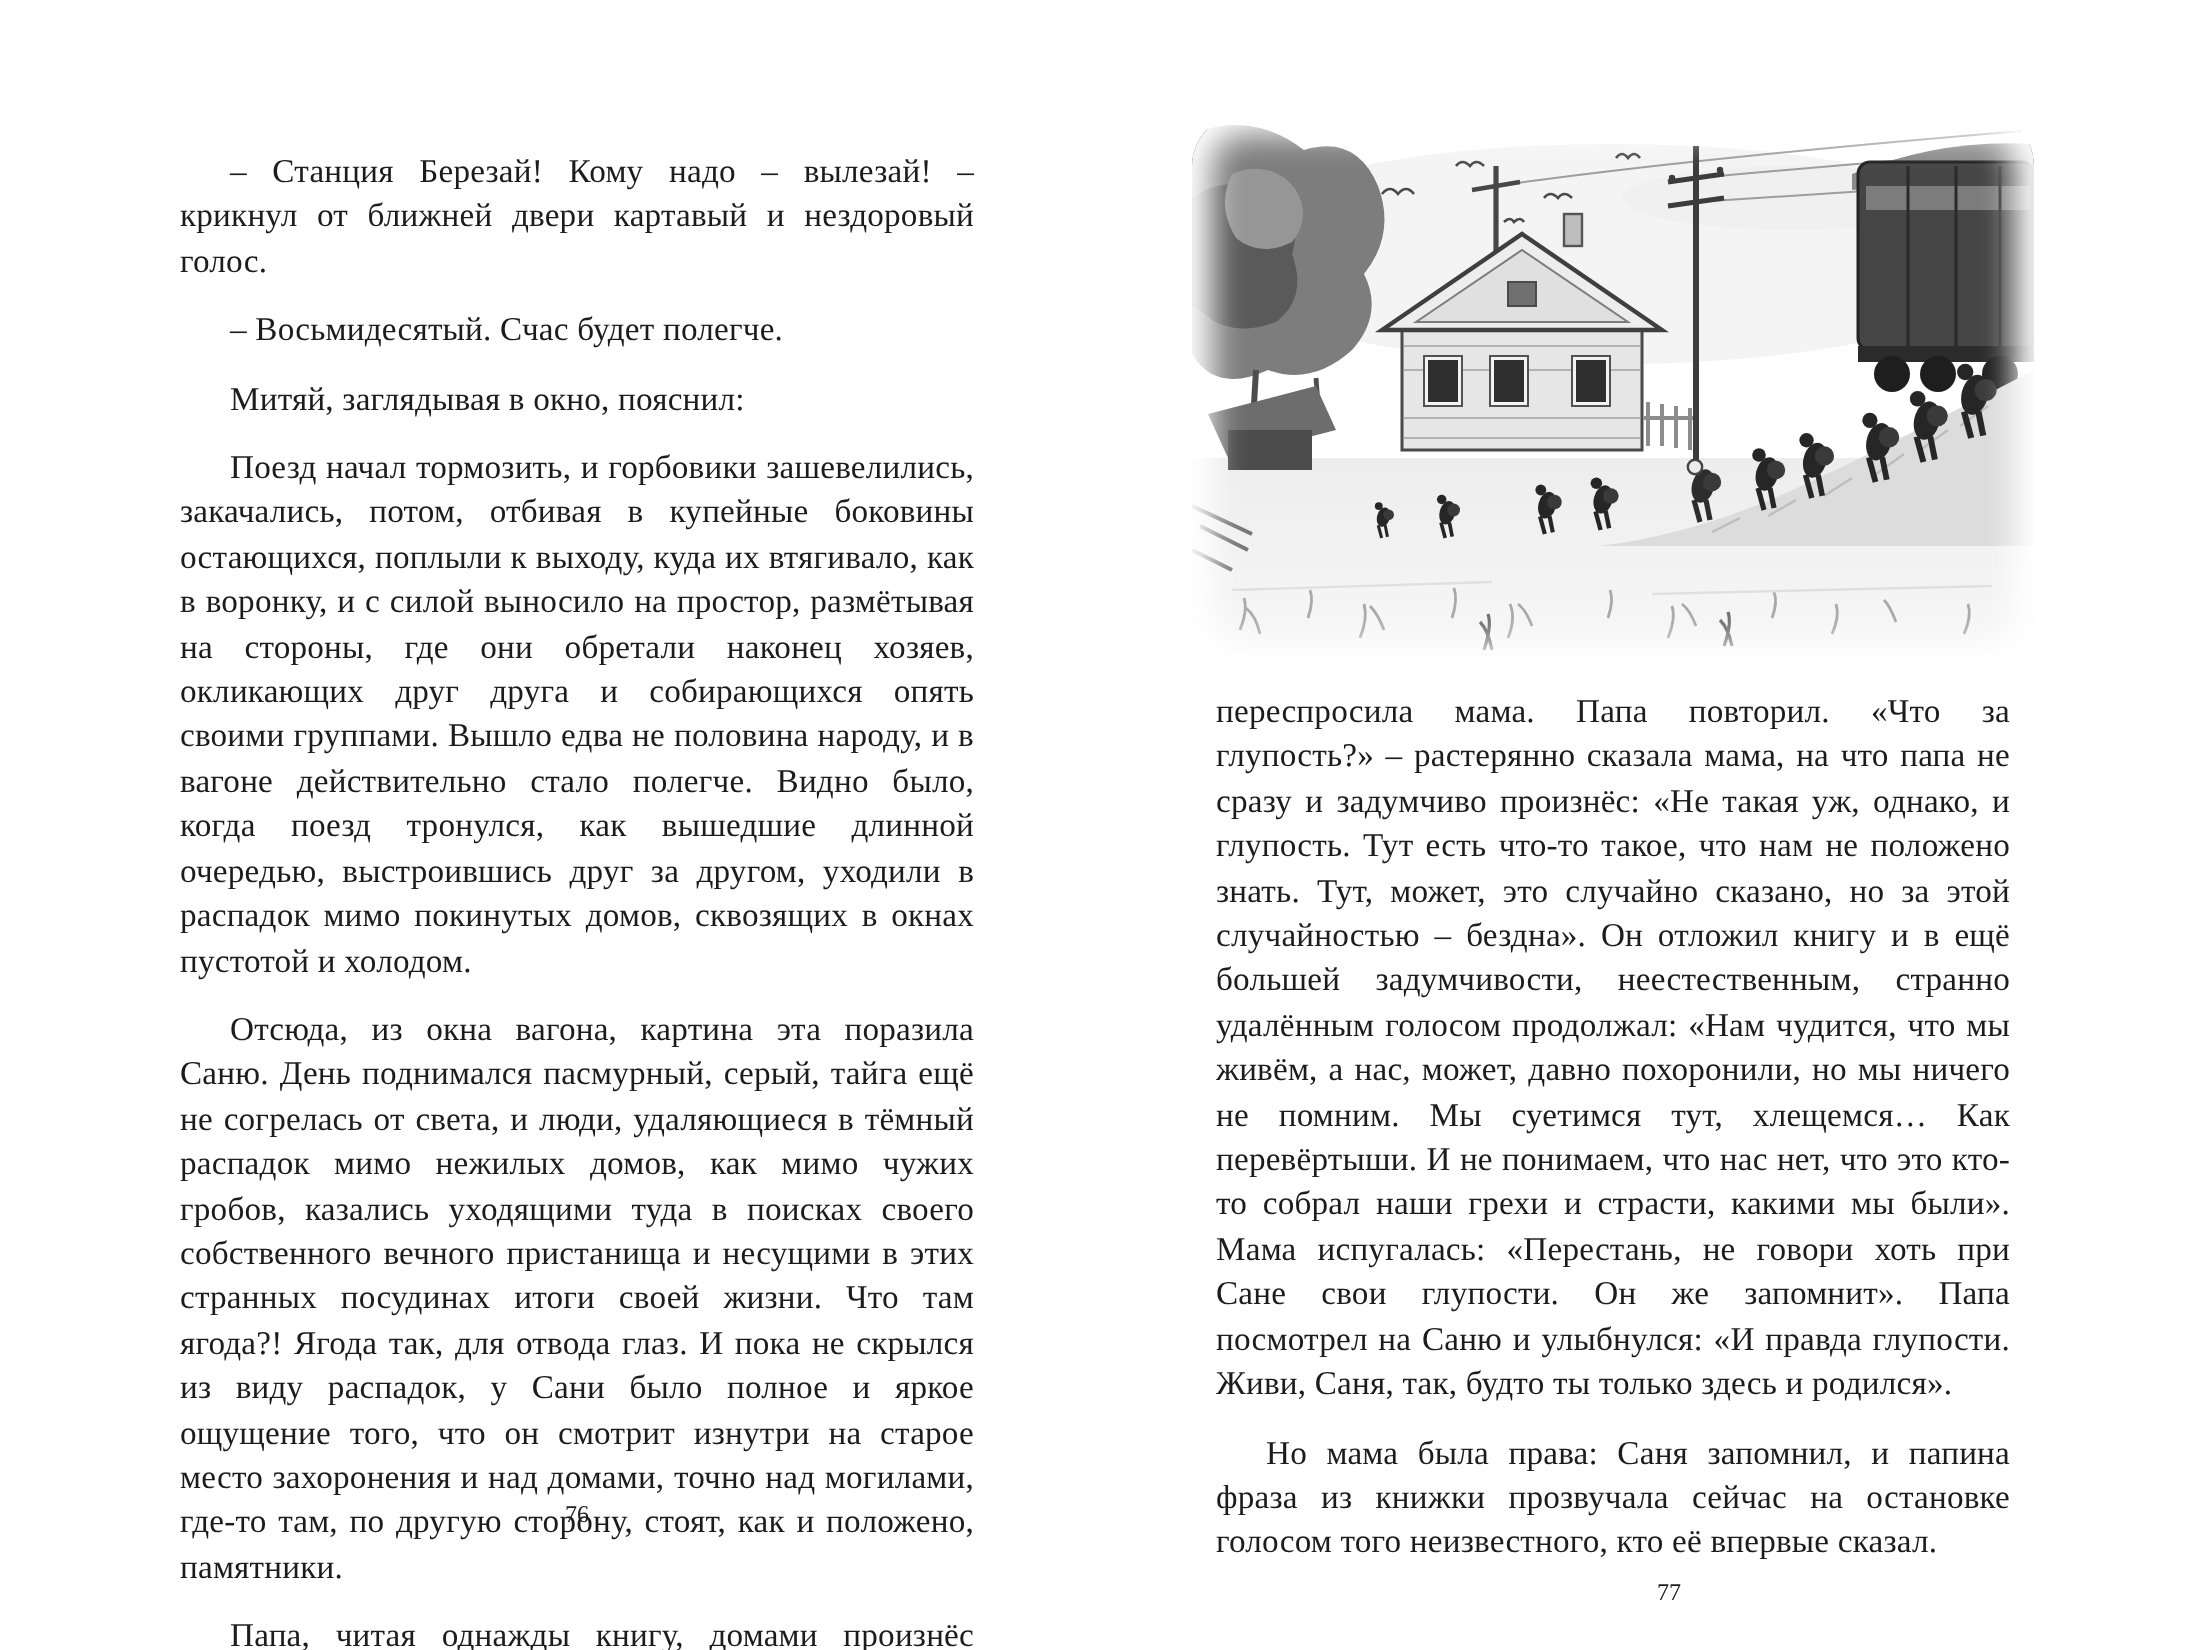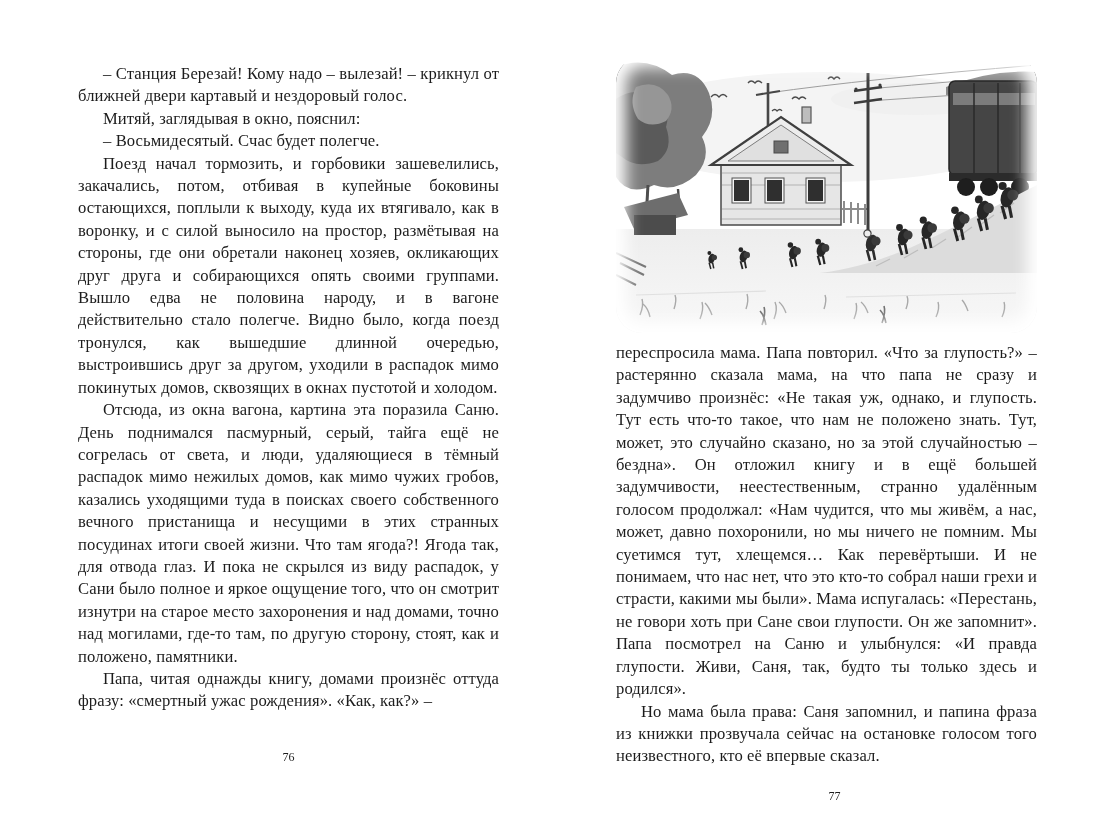--- a/index.html
+++ b/index.html
@@ -9,24 +9,24 @@
     position: relative;
     font-family: "Liberation Serif", serif;
     color: #1c1c1c;
     overflow: hidden;
   }
   .col {
     position: absolute;
     width: 421px;
   }
   .col-left  { left: 78px;  top: 63px; }
-  .col-right { left: 616px; top: 57px; }
+  .col-right { left: 596px; top: 57px; }
 
   .text p {
-    margin: 0;
+    margin: 12px;
     font-size: 16.6px;
     line-height: 22.4px;
     text-align: justify;
     text-indent: 25px;
     letter-spacing: 0.1px;
   }
   .col-right .text p:first-child { text-indent: 0; } 
 
   .illustration {
     width: 421px; height: 276px;
@@ -55,22 +55,22 @@
   .pagenum-right { left: 624px; margin-top: 39px; }
 </style>
 </head>
 <body>
 
 <div>
 
   <div class="col col-left">
     <div class="text">
         <p>– Станция Березай! Кому надо – вылезай! – крикнул от ближней двери картавый и нездоровый голос.</p>
+        <p>– Восьмидесятый. Счас будет полегче.</p>
         <p>Митяй, заглядывая в окно, пояснил:</p>
-        <p>– Восьмидесятый. Счас будет полегче.</p>
         <p>Поезд начал тормозить, и горбовики зашевелились, закачались, потом, отбивая в купейные боковины остающихся, поплыли к выходу, куда их втягивало, как в воронку, и с силой выносило на простор, размётывая на стороны, где они обретали наконец хозяев, окликающих друг друга и собирающихся опять своими группами. Вышло едва не половина народу, и в вагоне действительно стало полегче. Видно было, когда поезд тронулся, как вышедшие длинной очередью, выстроившись друг за другом, уходили в распадок мимо покинутых домов, сквозящих в окнах пустотой и холодом.</p>
         <p>Отсюда, из окна вагона, картина эта поразила Саню. День поднимался пасмурный, серый, тайга ещё не согрелась от света, и люди, удаляющиеся в тёмный распадок мимо нежилых домов, как мимо чужих гробов, казались уходящими туда в поисках своего собственного вечного пристанища и несущими в этих странных посудинах итоги своей жизни. Что там ягода?! Ягода так, для отвода глаз. И пока не скрылся из виду распадок, у Сани было полное и яркое ощущение того, что он смотрит изнутри на старое место захоронения и над домами, точно над могилами, где-то там, по другую сторону, стоят, как и положено, памятники.</p>
         <p>Папа, читая однажды книгу, домами произнёс оттуда фразу: «смертный ужас рождения». «Как, как?» –</p>
       </div>
   </div>
   <div class="pagenum pagenum-left">76</div>
 
   <div class="col col-right">
 
     <div class="illustration">

